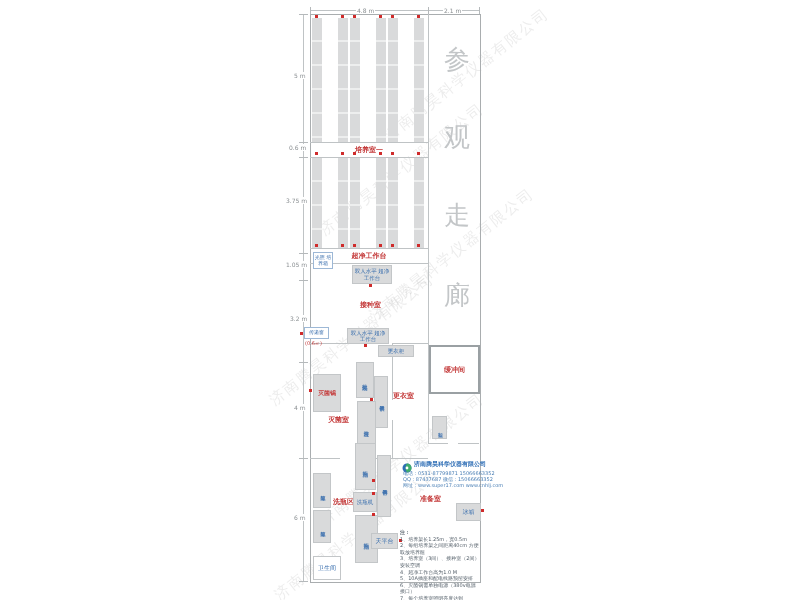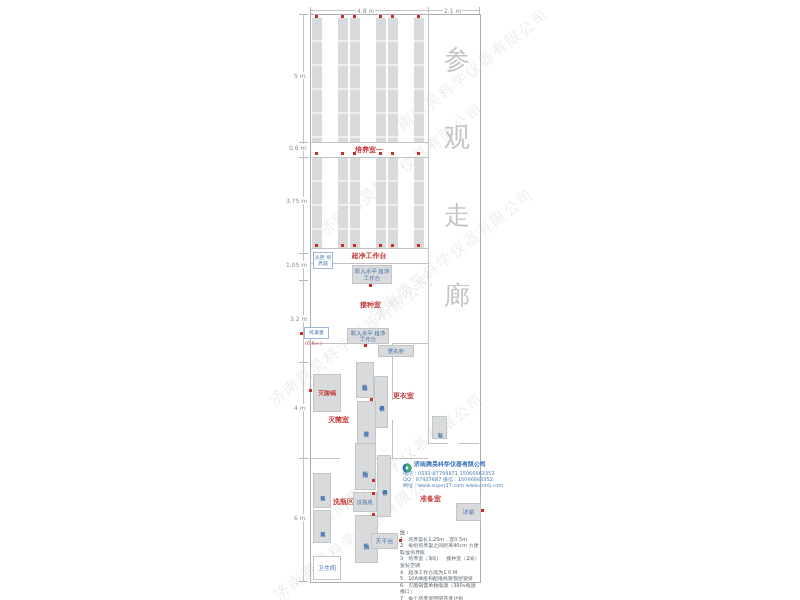--- a/index.html
+++ b/index.html
@@ -148,20 +148,23 @@
   <div class="box" style="left:313px;top:374px;width:28px;height:38px;">
     <span class="red" style="font-size:6px;">灭菌锅</span>
   </div>
   <div class="rd" style="left:309px;top:389px;"></div>
 
   <div class="box eq blue vtext" style="left:356px;top:362px;width:18px;height:36px;">灌装机</div>
   <div class="box blue vtext" style="left:374px;top:376px;width:14px;height:52px;font-size:5px;">不锈钢长凳</div>
   <div class="box eq blue vtext" style="left:357px;top:401px;width:19px;height:50px;">灌装台</div>
   <div class="rd" style="left:370px;top:398px;"></div>
 
+  <div class="abs" style="left:429px;top:345px;width:51px;height:49px;border:2px solid #9aa0a3;background:#fff;display:flex;align-items:center;justify-content:center;box-sizing:border-box;">
+    <span class="roomlabel" style="position:static;">缓冲间</span>
+  </div>
 
   <div class="box blue vtext" style="left:432px;top:416px;width:15px;height:23px;font-size:5px;">鞋架</div>
 
   <div class="box blue vtext" style="left:313px;top:473px;width:18px;height:35px;font-size:5px;">晾瓶架</div>
   <div class="box blue vtext" style="left:313px;top:510px;width:18px;height:33px;font-size:5px;">晾瓶架</div>
 
   <div class="box eq blue vtext" style="left:355px;top:443px;width:21px;height:47px;">泡瓶池</div>
   <div class="box eq blue" style="left:353px;top:492px;width:24px;height:20px;">洗瓶机</div>
   <div class="box eq blue vtext" style="left:355px;top:515px;width:23px;height:48px;">泡瓶池</div>
   <div class="box blue vtext" style="left:377px;top:455px;width:14px;height:62px;font-size:5px;">不锈钢工作台</div>

